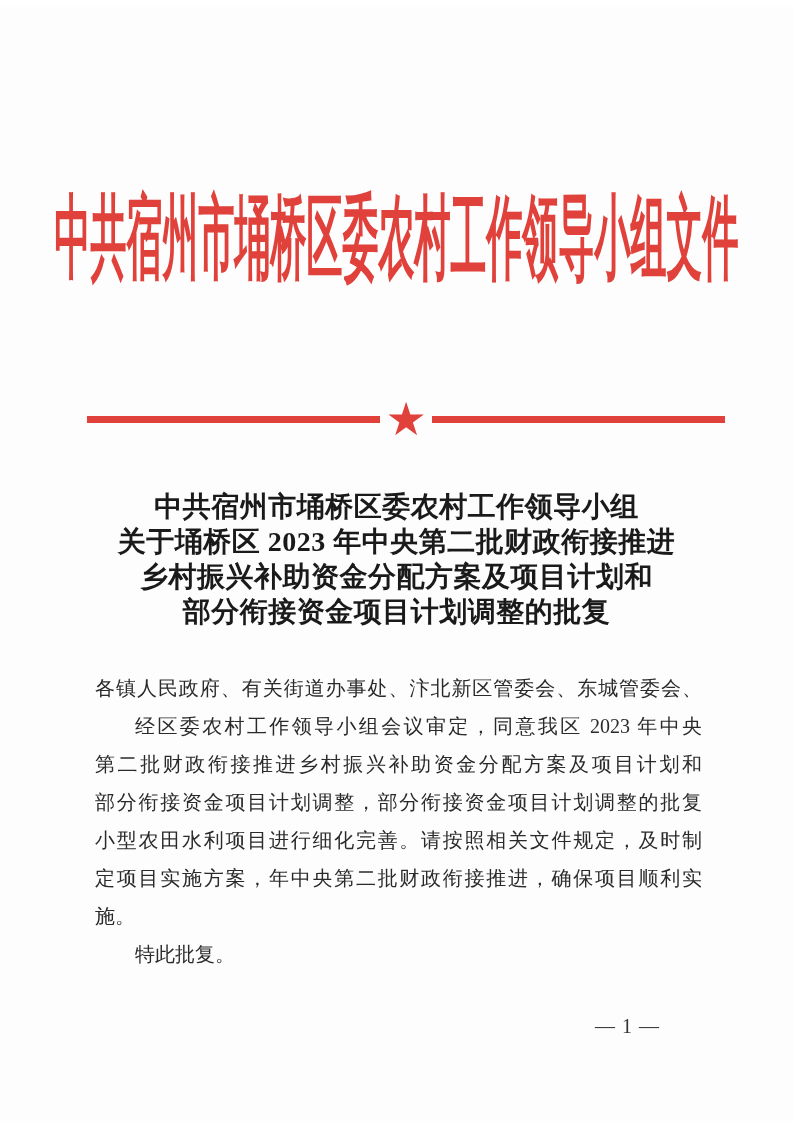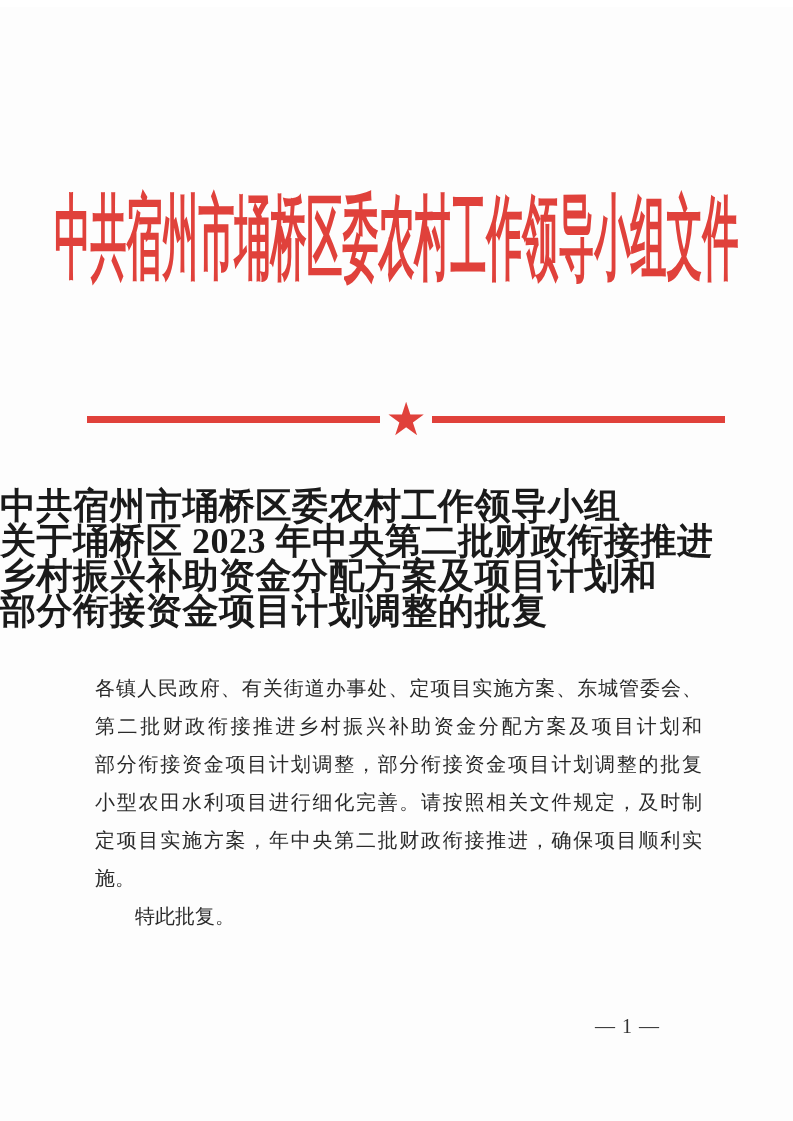--- a/index.html
+++ b/index.html
@@ -77,22 +77,23 @@
     color: #e0413b;
     font-family: "DejaVu Sans", sans-serif;
   }
 
   
   .title {
     position: absolute;
     top: 482px;
     left: 0;
     width: 100%;
+    text-align: center;
     font-weight: 700;
-    font-size: 36px;
+    font-size: 28px;
     line-height: 35px;
     color: #1a1a1a;
     letter-spacing: 0.5px;
   }
 
   
   .body-block {
     position: absolute;
     top: 662px;
     left: 95px;
@@ -144,22 +145,23 @@
   </div>
 
   <div class="title">
     <div>中共宿州市埇桥区委农村工作领导小组</div>
     <div>关于埇桥区 2023 年中央第二批财政衔接推进</div>
     <div>乡村振兴补助资金分配方案及项目计划和</div>
     <div>部分衔接资金项目计划调整的批复</div>
   </div>
 
   <div class="body-block">
-    <div class="line">各镇人民政府、有关街道办事处、定项目实施方案、东城管委会、</div>
+    <div class="line">各镇人民政府、有关街道办事处、汴北新区管委会、东城管委会、</div>
 
+    <div class="line indent">经区委农村工作领导小组会议审定，同意我区 2023 年中央</div>
     <div class="line">第二批财政衔接推进乡村振兴补助资金分配方案及项目计划和</div>
     <div class="line">部分衔接资金项目计划调整，部分衔接资金项目计划调整的批复</div>
     <div class="line">小型农田水利项目进行细化完善。请按照相关文件规定，及时制</div>
     <div class="line">定项目实施方案，年中央第二批财政衔接推进，确保项目顺利实</div>
     <div class="line short">施。</div>
 
     <div class="line short indent">特此批复。</div>
   </div>
 
   <div class="pagenum">— 1 —</div>

